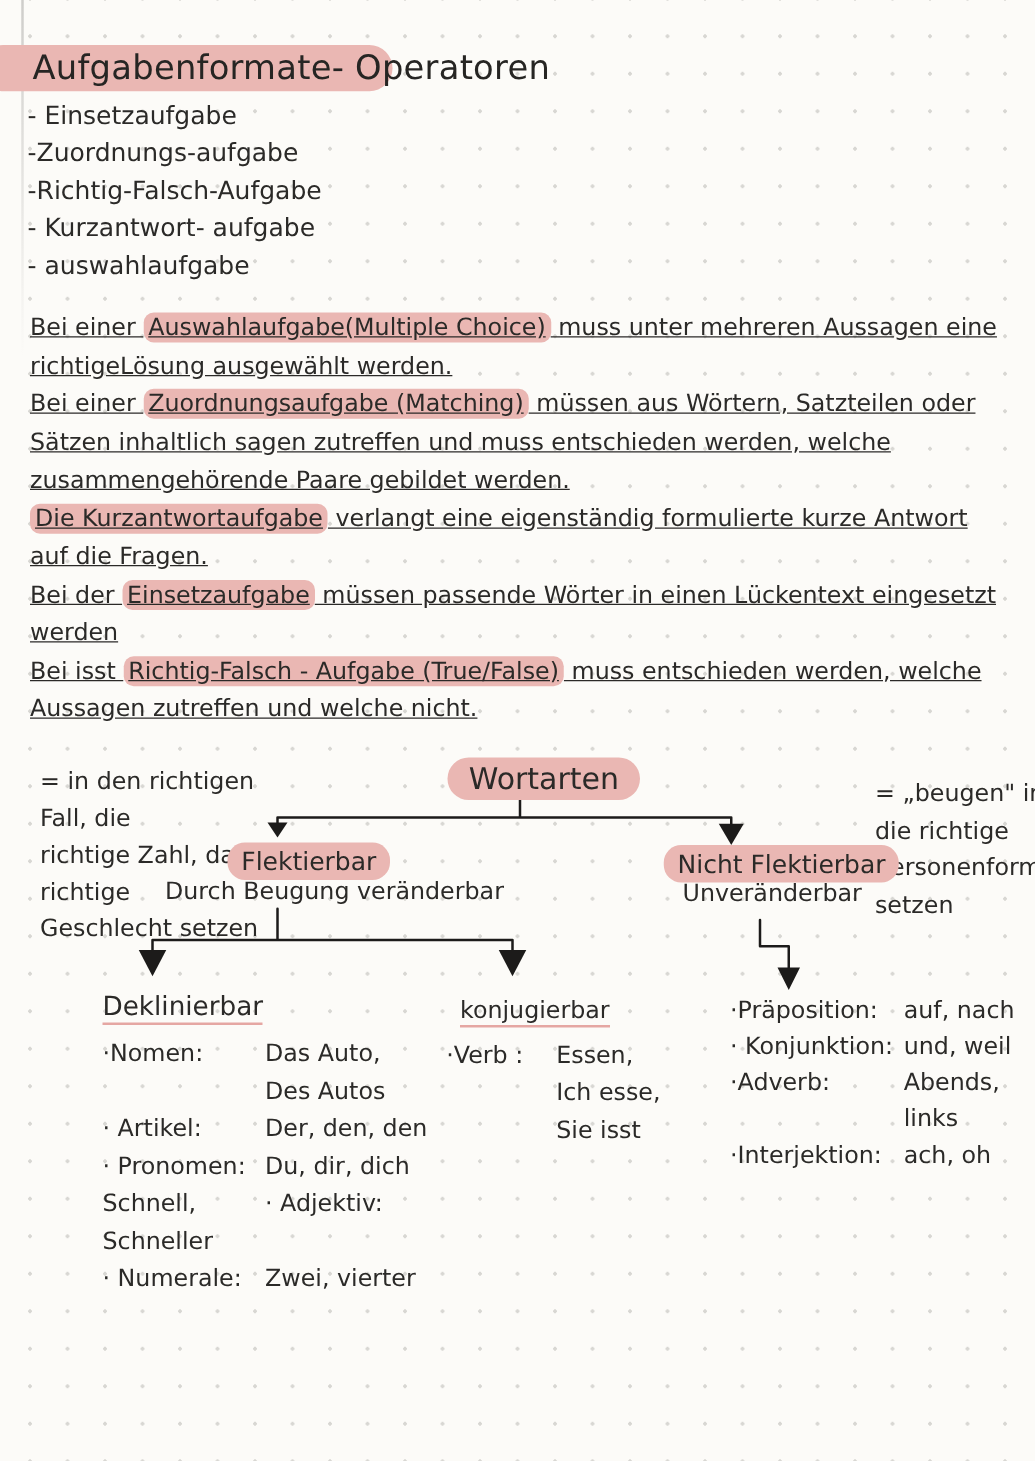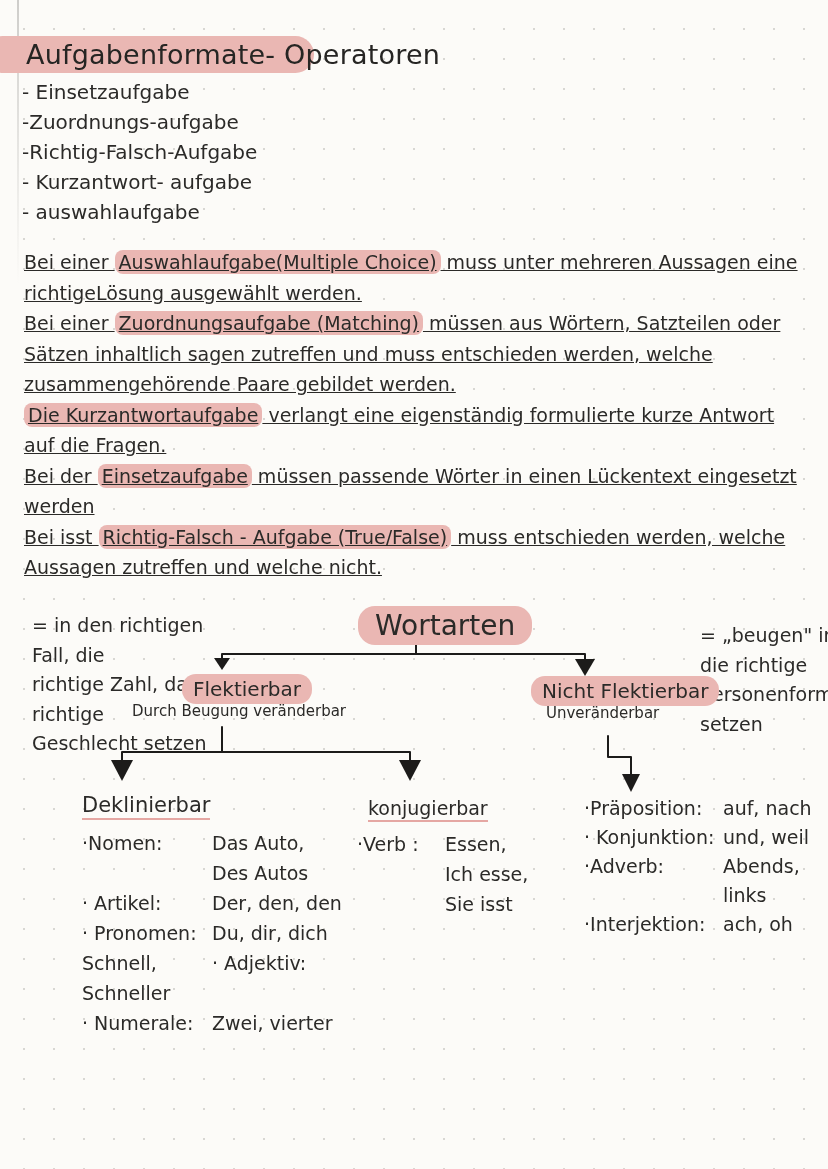--- a/index.html
+++ b/index.html
@@ -40,24 +40,24 @@
     -webkit-box-decoration-break:clone;box-decoration-break:clone;
   }
   .preline{white-space:pre-line;}
   .note{position:absolute;font-size:19px;line-height:29.5px;margin-left:24px;}
   .left-note{left:8px;top:611px;width:200px;}
   .right-note{left:676px;top:621px;width:140px;}
   .pill{
     position:absolute;border-radius:14px;padding:3px 11px;
     font-size:20px;white-space:nowrap;
   }
-  .wortarten{left:358px;top:606px;font-size:28px;padding:3px 17px;border-radius:17px;}
+  .wortarten{left:358px;top:606px;font-size:24px;padding:3px 17px;border-radius:17px;}
   .flektierbar{left:182px;top:674px;}
   .nicht-flektierbar{left:531px;top:676px;}
-  .sublabel{position:absolute;font-size:15px;white-space:nowrap;}
+  .sublabel{position:absolute;font-size:19px;white-space:nowrap;}
   .flekt-sub{left:132px;top:702px;}
   .nicht-sub{left:546px;top:704px;}
   .group-label{
     position:absolute;font-size:21px;white-space:nowrap;
     border-bottom:2.5px solid #e5a7a3;padding-bottom:1px;
   }
   .dekl-label{left:82px;top:793px;}
   .konj-label{left:368px;top:797px;font-size:19px;}
   .wordgrid{
     position:absolute;display:grid;font-size:19px;line-height:30px;

